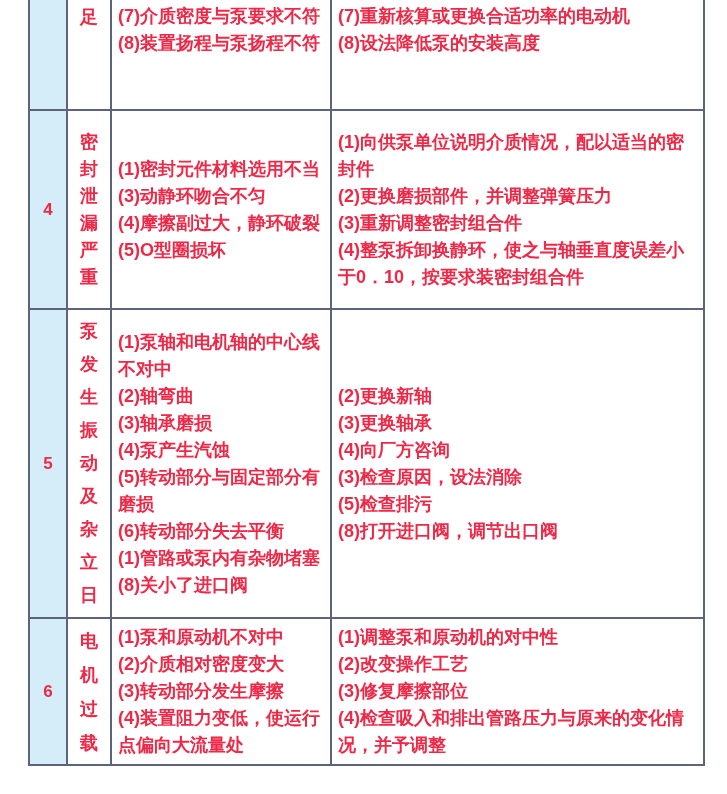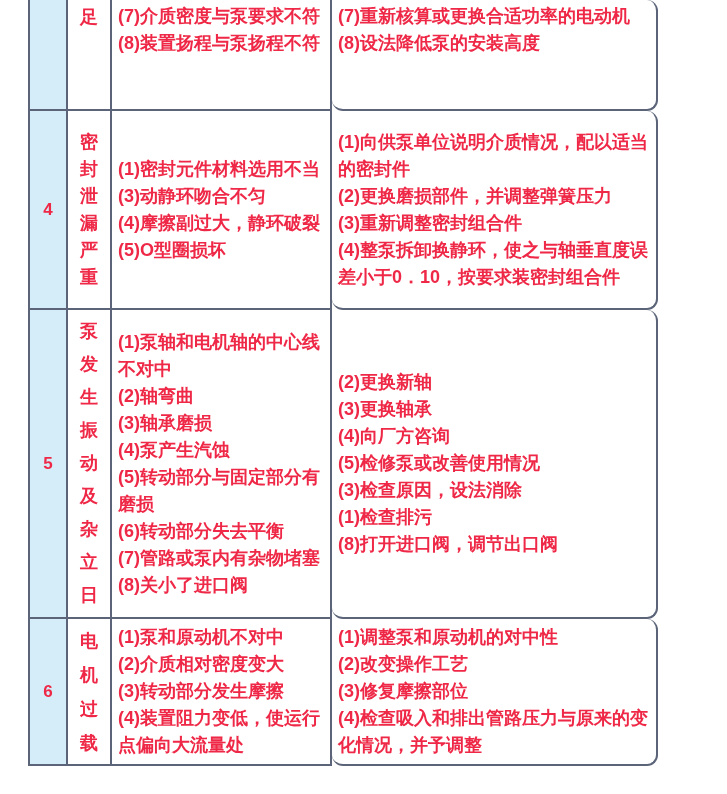--- a/index.html
+++ b/index.html
@@ -39,21 +39,21 @@
     display: flex; align-items: center; justify-content: center;
     font-size: 17px;
   }
   .c2 {
     width: 44px;
     display: flex; flex-direction: column;
     align-items: center; justify-content: center;
     font-size: 18px; line-height: 27px;
   }
   .c3 { width: 220px; }
-  .c4 { width: 326px; border-radius: 11px; }
+  .c4 { width: 373px; }
   .c3, .c4 {
     display: flex; flex-direction: column; justify-content: center;
     padding: 2px 6px;
     font-size: 18px; line-height: 27px;
     word-break: break-all;
   }
   .row-a { height: 111px; }
   .row-a .c3, .row-a .c4 { justify-content: flex-start; padding-top: 3px; }
   .row-a .c2 { justify-content: flex-start; padding-top: 4px; }
   .row-4 { height: 199px; }
@@ -121,30 +121,29 @@
           <div class="vchar">立</div>
           <div class="vchar">日</div>
         </div>
       <div class="cell c3">
           <div class="line">(1)泵轴和电机轴的中心线不对中</div>
           <div class="line">(2)轴弯曲</div>
           <div class="line">(3)轴承磨损</div>
           <div class="line">(4)泵产生汽蚀</div>
           <div class="line">(5)转动部分与固定部分有磨损</div>
           <div class="line">(6)转动部分失去平衡</div>
-          <div class="line">(7)管路或泵内有杂物堵塞</div>
+          <div class="line">(1)管路或泵内有杂物堵塞</div>
           <div class="line">(8)关小了进口阀</div>
         </div>
       <div class="cell c4">
           <div class="line">(2)更换新轴</div>
           <div class="line">(3)更换轴承</div>
           <div class="line">(4)向厂方咨询</div>
-          <div class="line">(5)检修泵或改善使用情况</div>
           <div class="line">(3)检查原因，设法消除</div>
-          <div class="line">(1)检查排污</div>
+          <div class="line">(5)检查排污</div>
           <div class="line">(8)打开进口阀，调节出口阀</div>
         </div>
     </div>
 
     <div class="t-row row-6">
       <div class="cell c1">6</div>
       <div class="cell c2">
           <div class="vchar">电</div>
           <div class="vchar">机</div>
           <div class="vchar">过</div>

